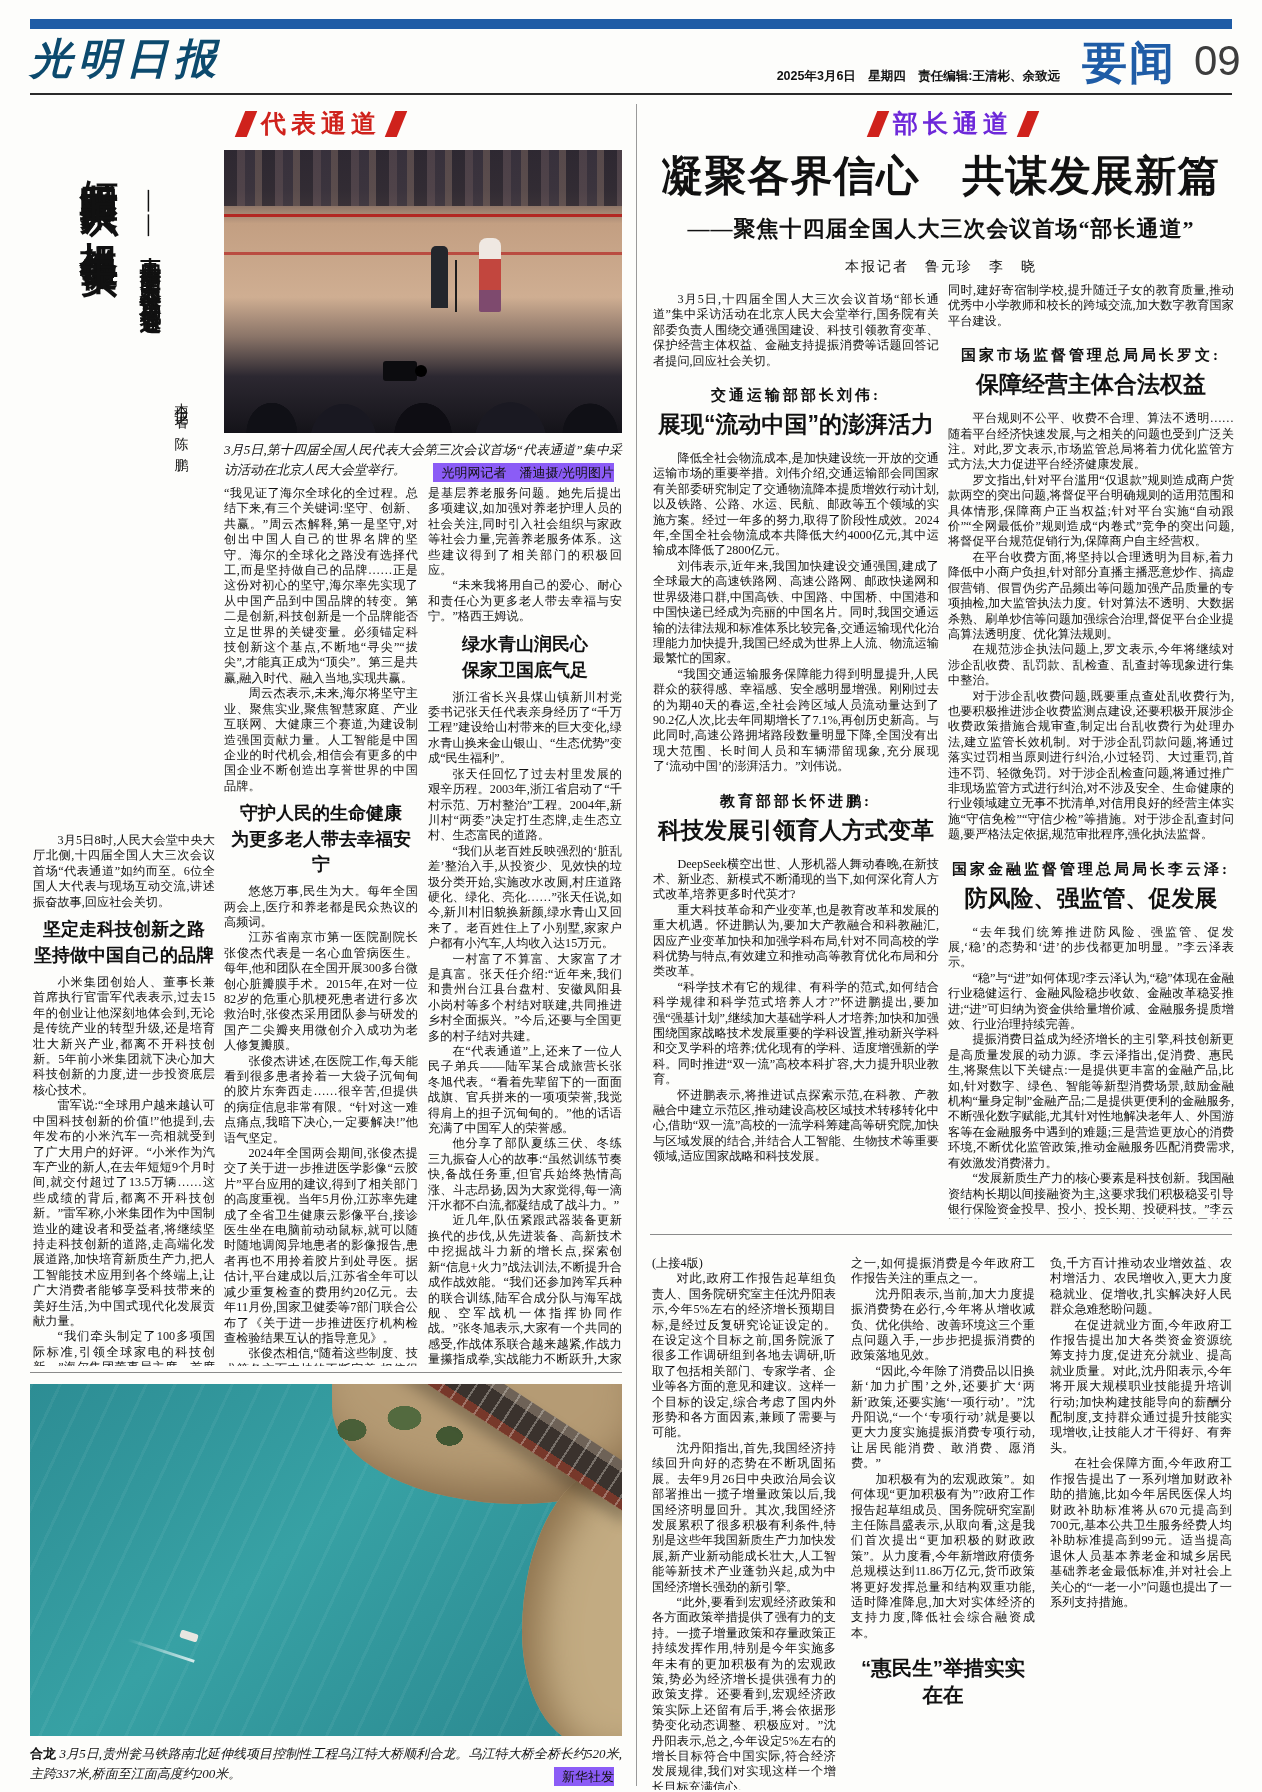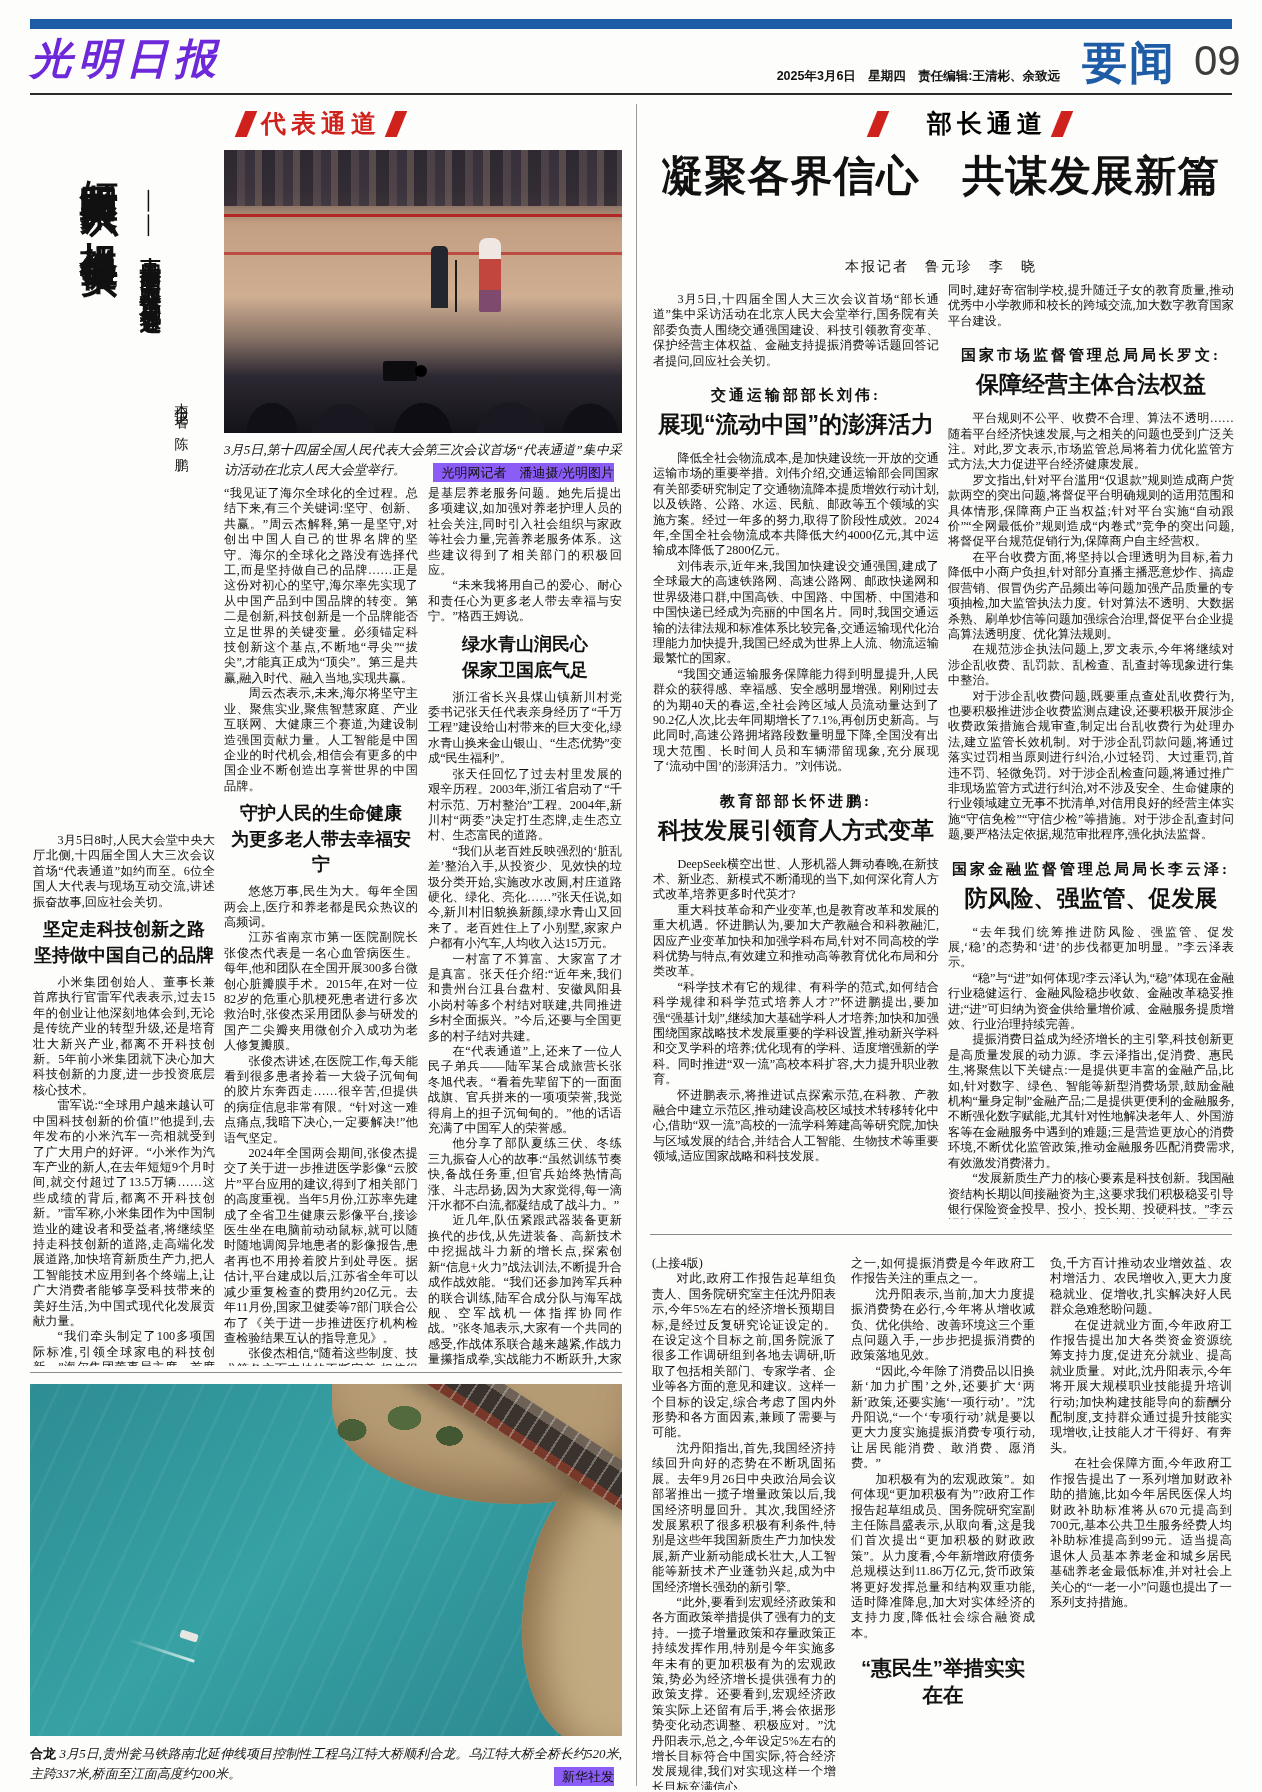--- a/index.html
+++ b/index.html
@@ -88,21 +88,21 @@
   .p2-boat{position:absolute;left:150px;bottom:96px;width:18px;height:8px;background:#e8e6e0;border-radius:2px;transform:rotate(18deg);}
   .p2-wake{position:absolute;left:96px;bottom:84px;width:70px;height:3px;transform:rotate(18deg);
             background:linear-gradient(90deg,transparent,rgba(255,255,255,.8));}
 </style>
 </head>
 <body>
 
 <div class="page">
 
   <div class="abs topbar" style="background: rgb(31, 92, 166);"></div>
-  <div class="abs logo" style="color: #6d28d9;">光明日报</div>
+  <div class="abs logo" style="color: #0c4a6e;">光明日报</div>
   <div class="abs dateline">2025年3月6日　星期四　责任编辑:王清彬、余致远</div>
   <div class="abs yaowen" style="color: rgb(31, 92, 166);">要闻</div>
   <div class="abs pagenum">09</div>
   <div class="abs headrule"></div>
   <div class="abs vdivider"></div>
 
   <div class="abs badge" style="left:240px;top:107px;">
     <span class="slash" style="background: rgb(207, 34, 28);"></span>
     <span class="blabel" style="color: rgb(207, 34, 28);">代表通道</span>
     <span class="slash" style="background: rgb(207, 34, 28);"></span>
@@ -173,24 +173,25 @@
     <div class="p2-boat"></div>
   </div>
   <div class="caption" style="left:30px;top:1744px;width:592px;height:42px;">
     <span class="lead">合龙</span>
     <span>3月5日,贵州瓮马铁路南北延伸线项目控制性工程乌江特大桥顺利合龙。乌江特大桥全桥长约520米,主跨337米,桥面至江面高度约200米。</span>
     <span class="credit">新华社发</span>
   </div>
 
   <div class="abs badge" style="left:872px;top:107px;">
     <span class="slash" style="background: rgb(207, 34, 28);"></span>
-    <span class="blabel" style="color: #000000; margin-left: 34px;">部长通道</span>
+    <span class="blabel" style="color: #6d28d9;">部长通道</span>
     <span class="slash" style="background: rgb(207, 34, 28);"></span>
   </div>
   <div class="abs r-headline">凝聚各界信心　共谋发展新篇</div>
+  <div class="abs r-subtitle">——聚焦十四届全国人大三次会议首场“部长通道”</div>
   <div class="abs r-byline">本报记者　鲁元珍　李　晓</div>
 
   <div class="abs col" style="left:653px;top:292px;width:286px;height:936px;">
       <div class="p">3月5日,十四届全国人大三次会议首场“部长通道”集中采访活动在北京人民大会堂举行,国务院有关部委负责人围绕交通强国建设、科技引领教育变革、保护经营主体权益、金融支持提振消费等话题回答记者提问,回应社会关切。</div>
       <div class="k">交通运输部部长刘伟:</div>
       <div class="bh">展现“流动中国”的澎湃活力</div>
       <div class="p">降低全社会物流成本,是加快建设统一开放的交通运输市场的重要举措。刘伟介绍,交通运输部会同国家有关部委研究制定了交通物流降本提质增效行动计划,以及铁路、公路、水运、民航、邮政等五个领域的实施方案。经过一年多的努力,取得了阶段性成效。2024年,全国全社会物流成本共降低大约4000亿元,其中运输成本降低了2800亿元。</div>
       <div class="p">刘伟表示,近年来,我国加快建设交通强国,建成了全球最大的高速铁路网、高速公路网、邮政快递网和世界级港口群,中国高铁、中国路、中国桥、中国港和中国快递已经成为亮丽的中国名片。同时,我国交通运输的法律法规和标准体系比较完备,交通运输现代化治理能力加快提升,我国已经成为世界上人流、物流运输最繁忙的国家。</div>
       <div class="p">“我国交通运输服务保障能力得到明显提升,人民群众的获得感、幸福感、安全感明显增强。刚刚过去的为期40天的春运,全社会跨区域人员流动量达到了90.2亿人次,比去年同期增长了7.1%,再创历史新高。与此同时,高速公路拥堵路段数量明显下降,全国没有出现大范围、长时间人员和车辆滞留现象,充分展现了‘流动中国’的澎湃活力。”刘伟说。</div>
       <div class="k">教育部部长怀进鹏:</div>

